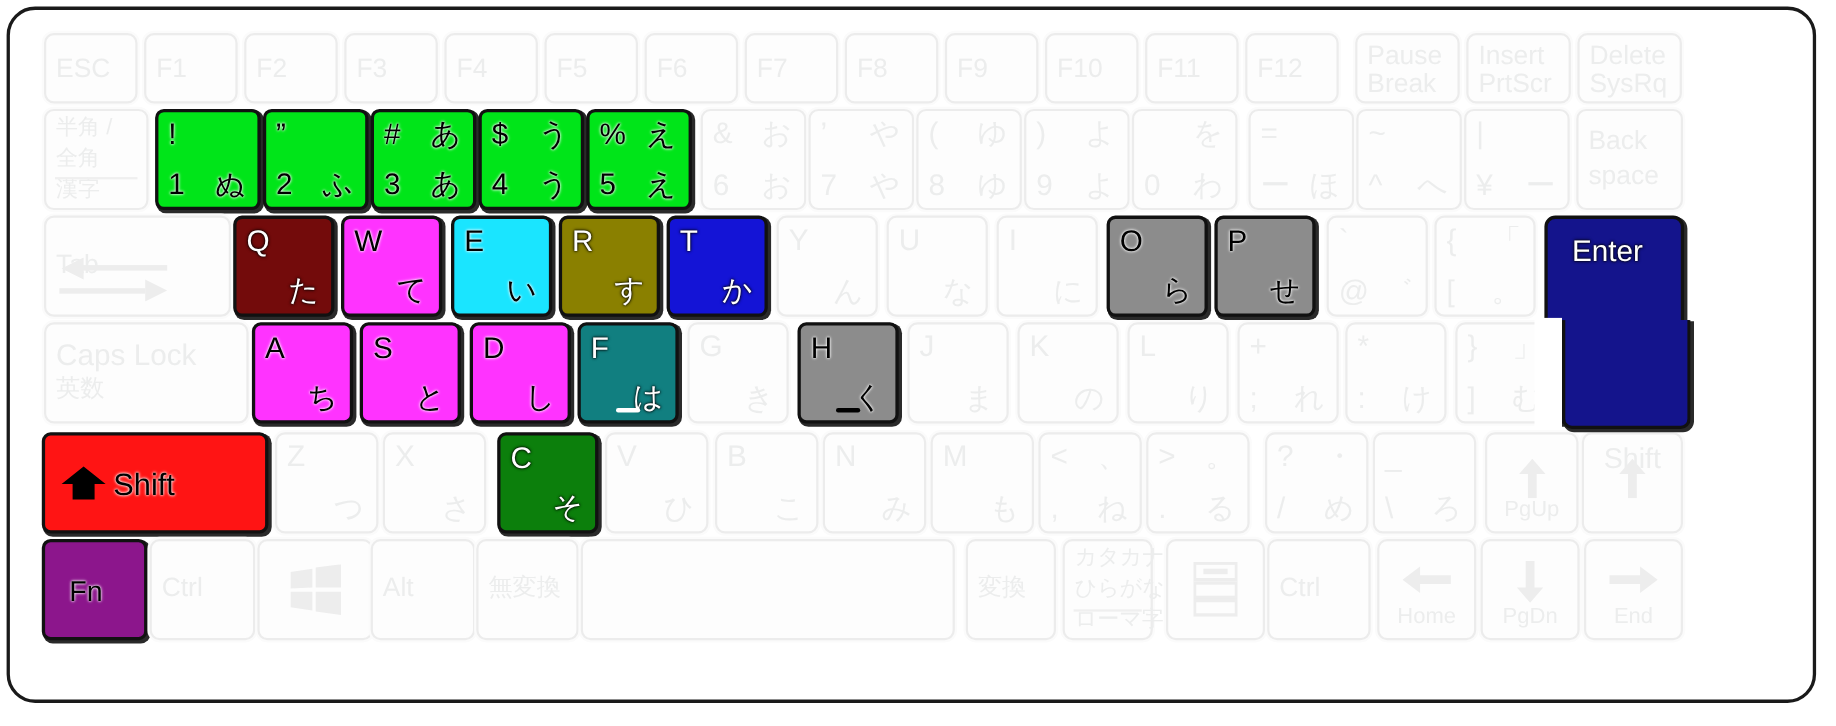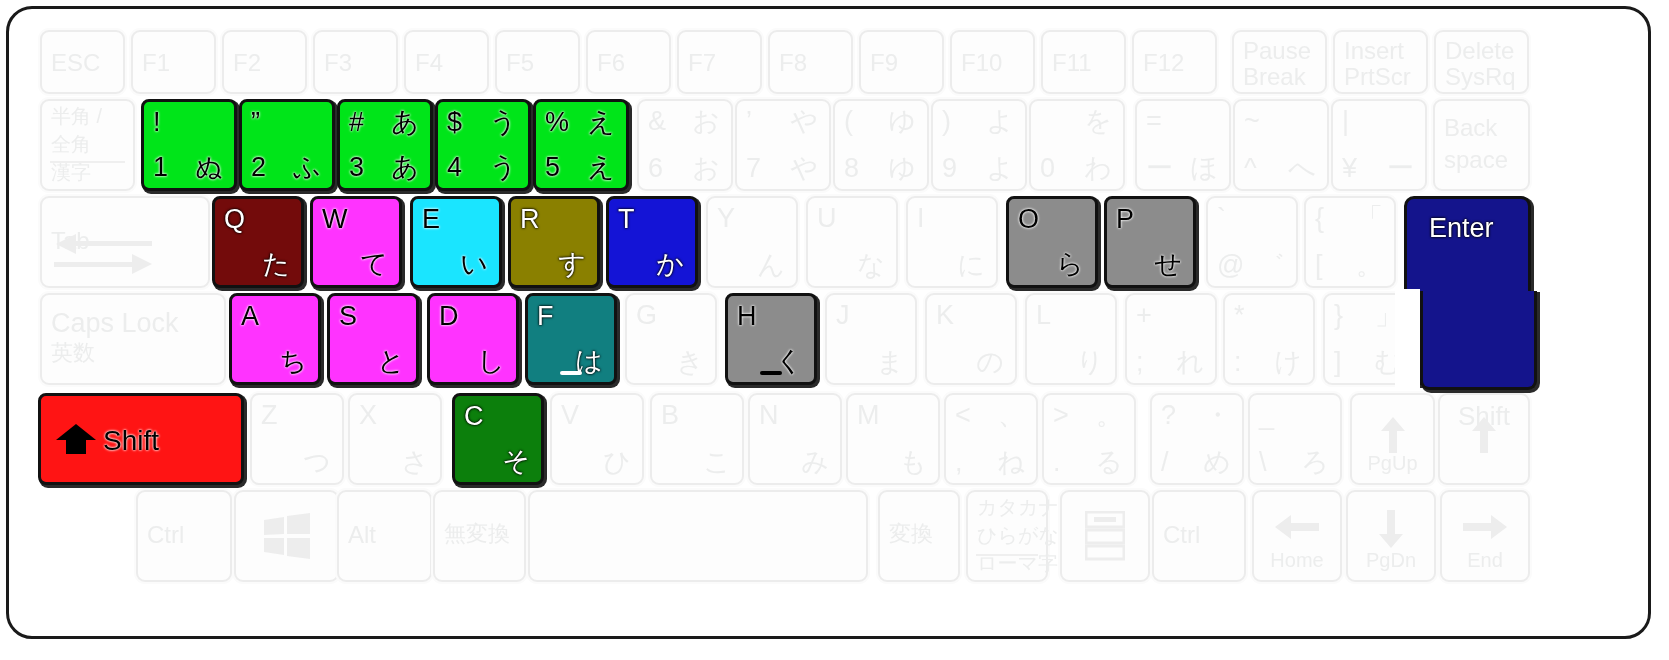--- a/index.html
+++ b/index.html
@@ -422,20 +422,23 @@
       </span>
     </div>
     <div class="key inactive" style="left: 1438px; top: 393px; width: 92px; height: 92px;">
       <span class="lab " style="left: 50%; font-size: 26px; top: 8px; transform: translateX(-50%);">Shift</span>
       <span style="position: absolute; left: 50%; top: 22px; transform: translateX(-50%);">
         <svg width="28" height="36" viewBox="0 0 28 36">
           <polygon points="14,0 26,14 18,14 18,36 10,36 10,14 2,14" fill="#ededed"></polygon>
         </svg>
       </span>
     </div>
+    <div class="key active" style="left: 38px; top: 490px; width: 96px; height: 92px; background: rgb(140, 22, 140);">
+      <span class="lab dark" style="font-size: 26px; left: 22px; top: 31px;">Fn</span>
+    </div>
     <div class="key inactive" style="left: 136px; top: 490px; width: 96px; height: 92px;">
       <span class="lab " style="left: 9px; font-size: 24px; top: 31px;">Ctrl</span>
     </div>
     <div class="key inactive" style="left: 234px; top: 490px; width: 105px; height: 92px;">
       <span style="position: absolute; left: 50%; top: 50%; transform: translate(-50%, -50%);">
         <svg width="46" height="46" viewBox="0 0 46 46">
           <polygon points="0,7 20,4 20,21 0,22" fill="#ededed"></polygon>
           <polygon points="23,3 46,0 46,21 23,21" fill="#ededed"></polygon>
           <polygon points="0,25 20,25 20,42 0,39" fill="#ededed"></polygon>
           <polygon points="23,25 46,25 46,46 23,43" fill="#ededed"></polygon>

